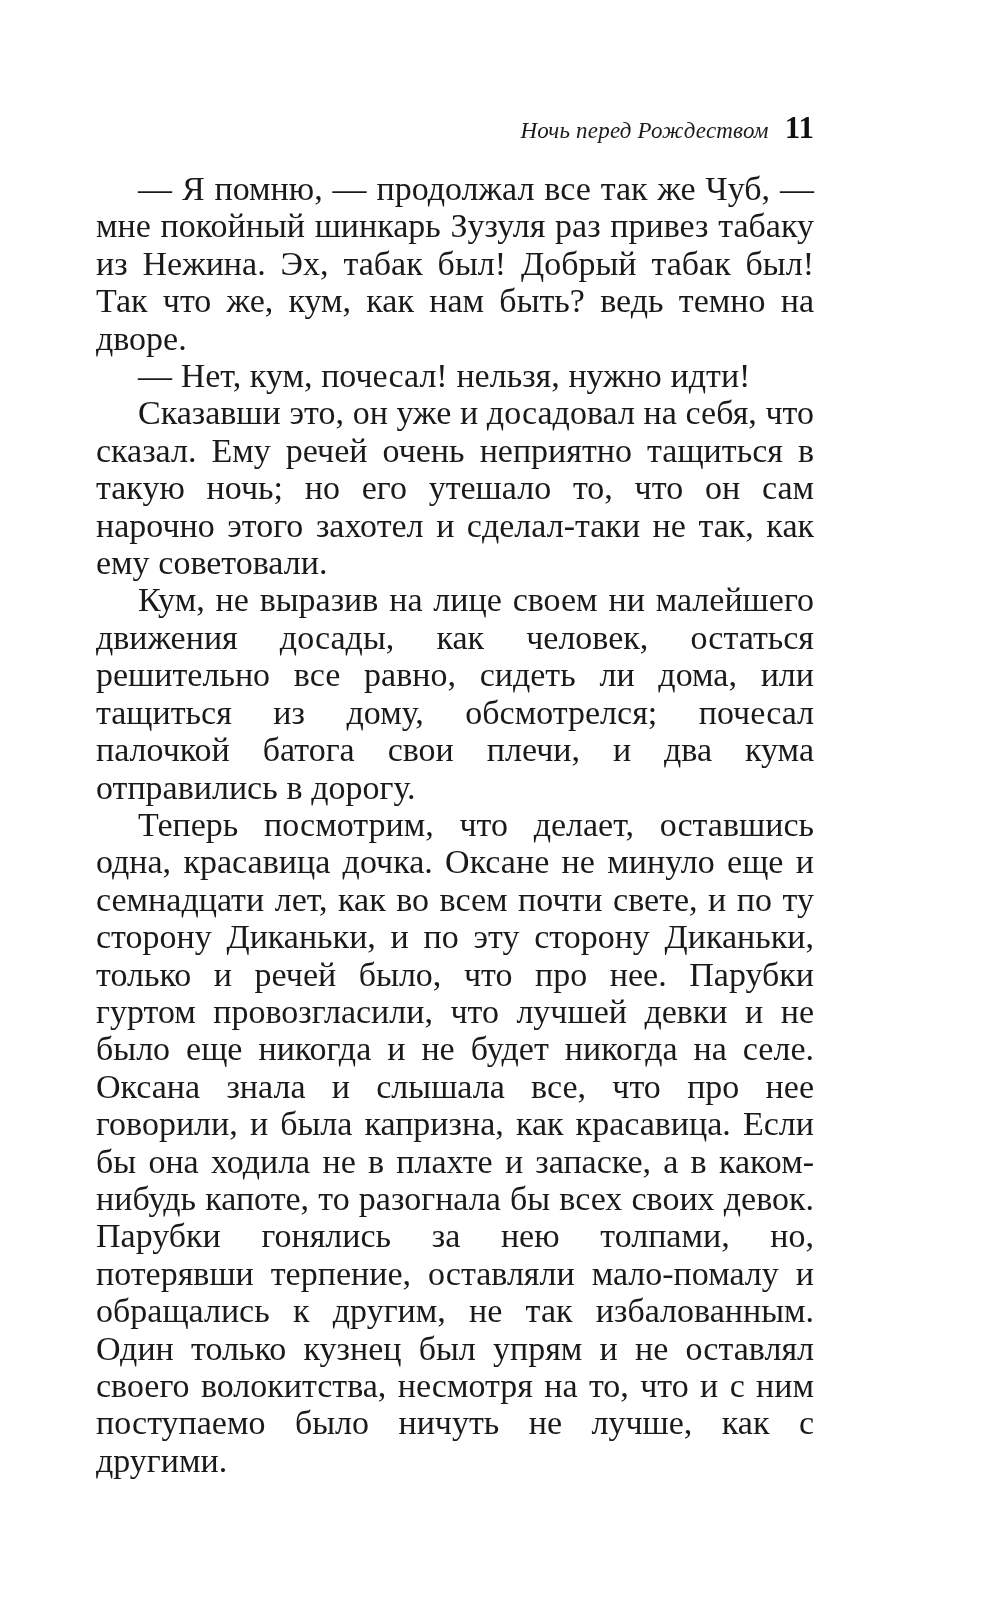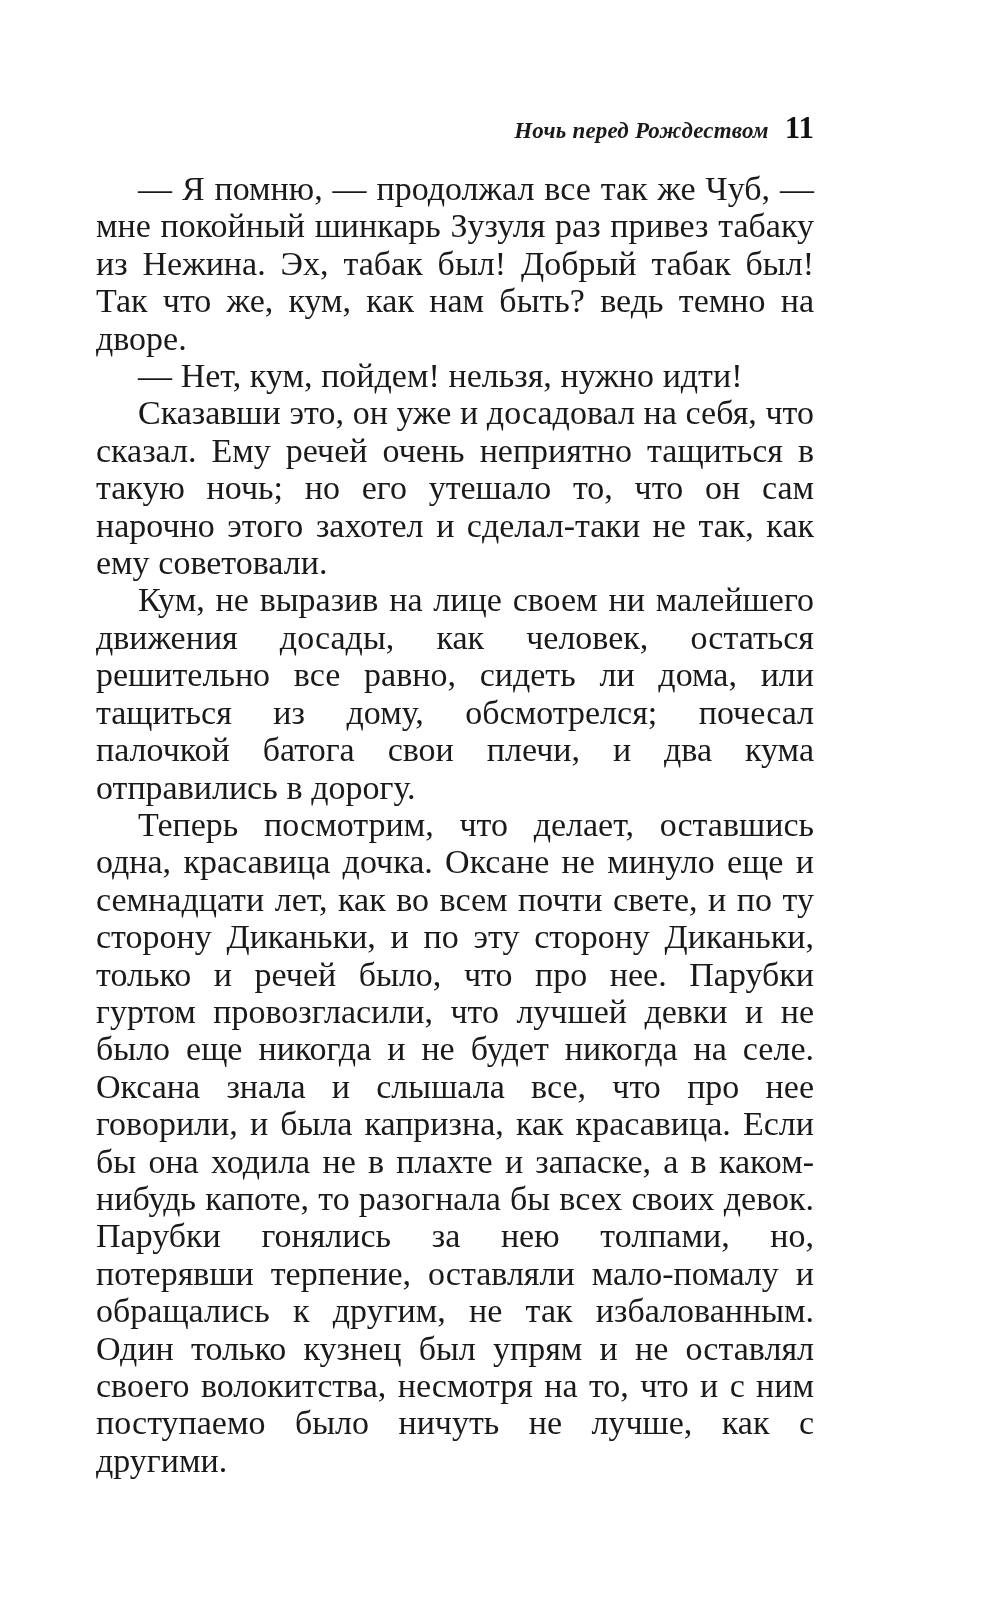--- a/index.html
+++ b/index.html
@@ -29,21 +29,20 @@
     justify-content: flex-end;
     gap: 16px;
     margin: 0 0 26px 0;
   }
   .running-head .title {
     font-style: italic;
     font-size: 23px;
     letter-spacing: 0.2px;
     color: #1a1a1a;
     white-space: nowrap;
-    font-weight: bold;
   }
   .running-head .folio {
     font-size: 31px;
     font-weight: 700;
     color: #111;
     line-height: 1;
     text-align: right;
   }
   .body-text p {
     margin: 0;
@@ -61,20 +60,20 @@
 <div class="page">
   <div class="content">
 
     <div class="running-head">
       <span class="title">Ночь перед Рождеством</span>
       <span class="folio">11</span>
     </div>
 
     <div class="body-text">
       <p>— Я помню, — продолжал все так же Чуб, — мне покойный шинкарь Зузуля раз привез табаку из Нежина. Эх, табак был! Добрый табак был! Так что же, кум, как нам быть? ведь темно на дворе.</p>
-      <p>— Нет, кум, пойдем! нельзя, нужно идти!</p>
+      <p>— Нет, кум, почесал! нельзя, нужно идти!</p>
       <p>Сказавши это, он уже и досадовал на себя, что сказал. Ему речей очень неприятно тащиться в такую ночь; но его утешало то, что он сам нарочно этого захотел и сделал-таки не так, как ему советовали.</p>
       <p>Кум, не выразив на лице своем ни малейшего движения досады, как человек, остаться решительно все равно, сидеть ли дома, или тащиться из дому, обсмотрелся; почесал палочкой батога свои плечи, и два кума отправились в дорогу.</p>
       <p>Теперь посмотрим, что делает, оставшись одна, красавица дочка. Оксане не минуло еще и семнадцати лет, как во всем почти свете, и по ту сторону Диканьки, и по эту сторону Диканьки, только и речей было, что про нее. Парубки гуртом провозгласили, что лучшей девки и не было еще никогда и не будет никогда на селе. Оксана знала и слышала все, что про нее говорили, и была капризна, как красавица. Если бы она ходила не в плахте и запаске, а в каком-нибудь капоте, то разогнала бы всех своих девок. Парубки гонялись за нею толпами, но, потерявши терпение, оставляли мало-помалу и обращались к другим, не так избалованным. Один только кузнец был упрям и не оставлял своего волокитства, несмотря на то, что и с ним поступаемо было ничуть не лучше, как с другими.</p>
     </div>
 
   </div>
 </div>
 
 </body></html>

